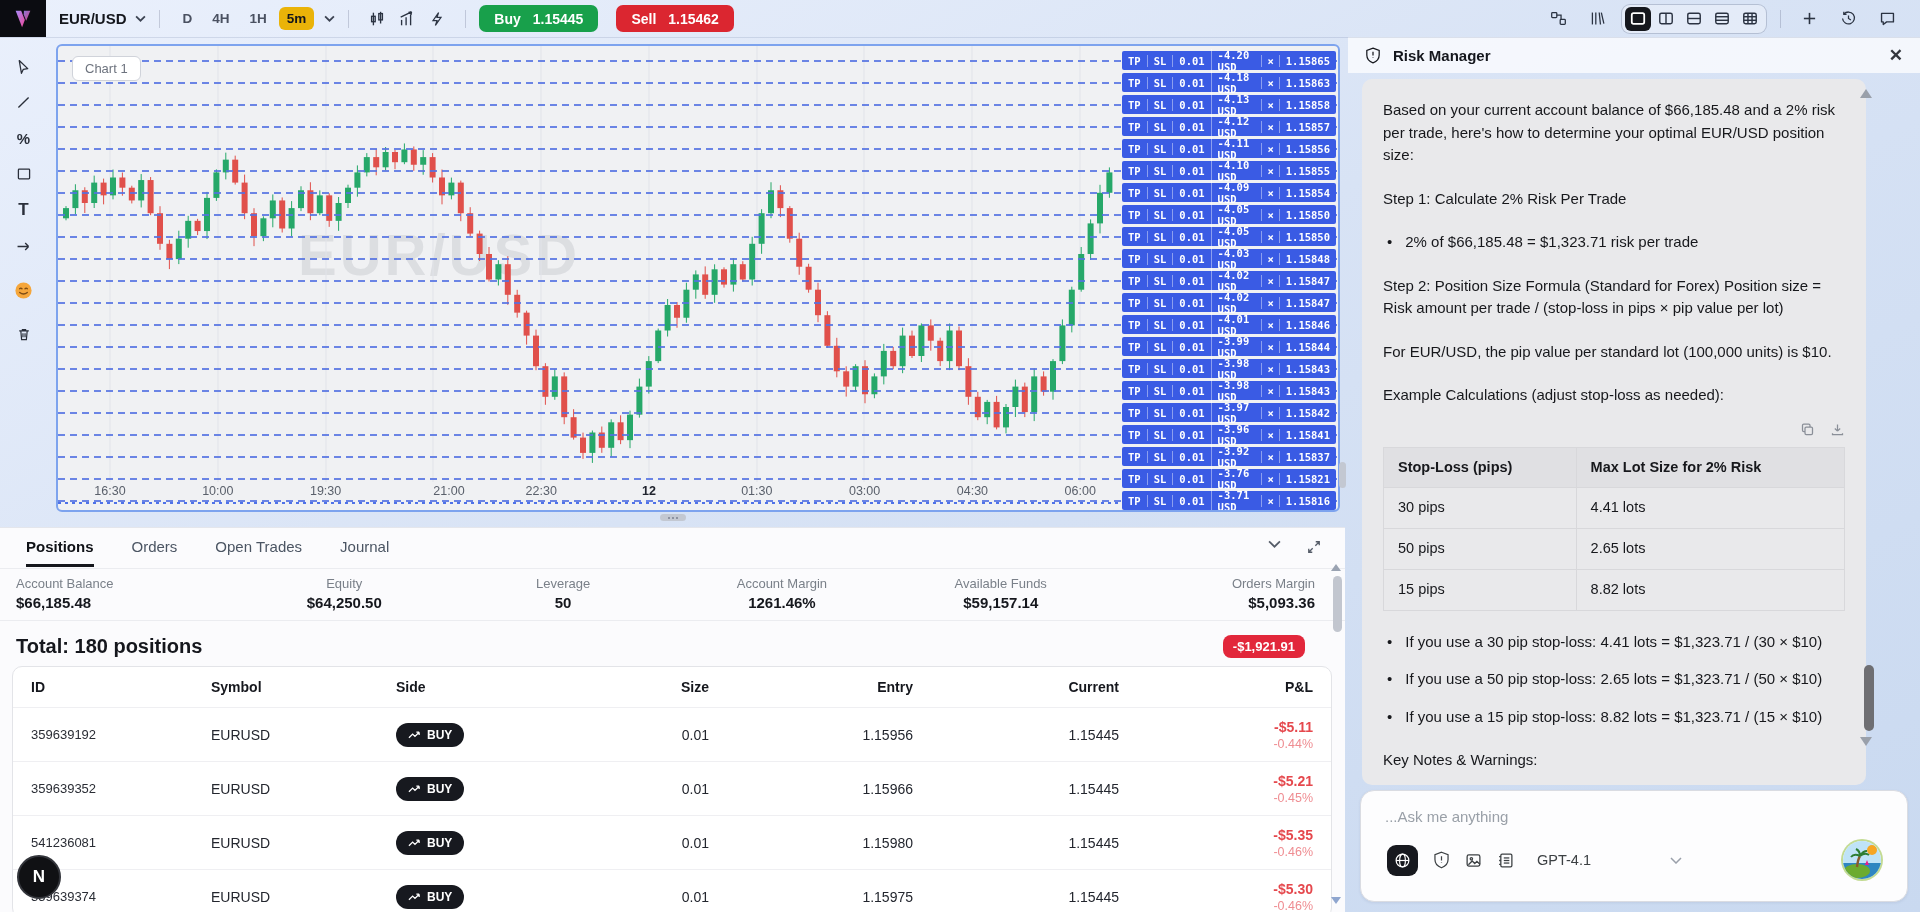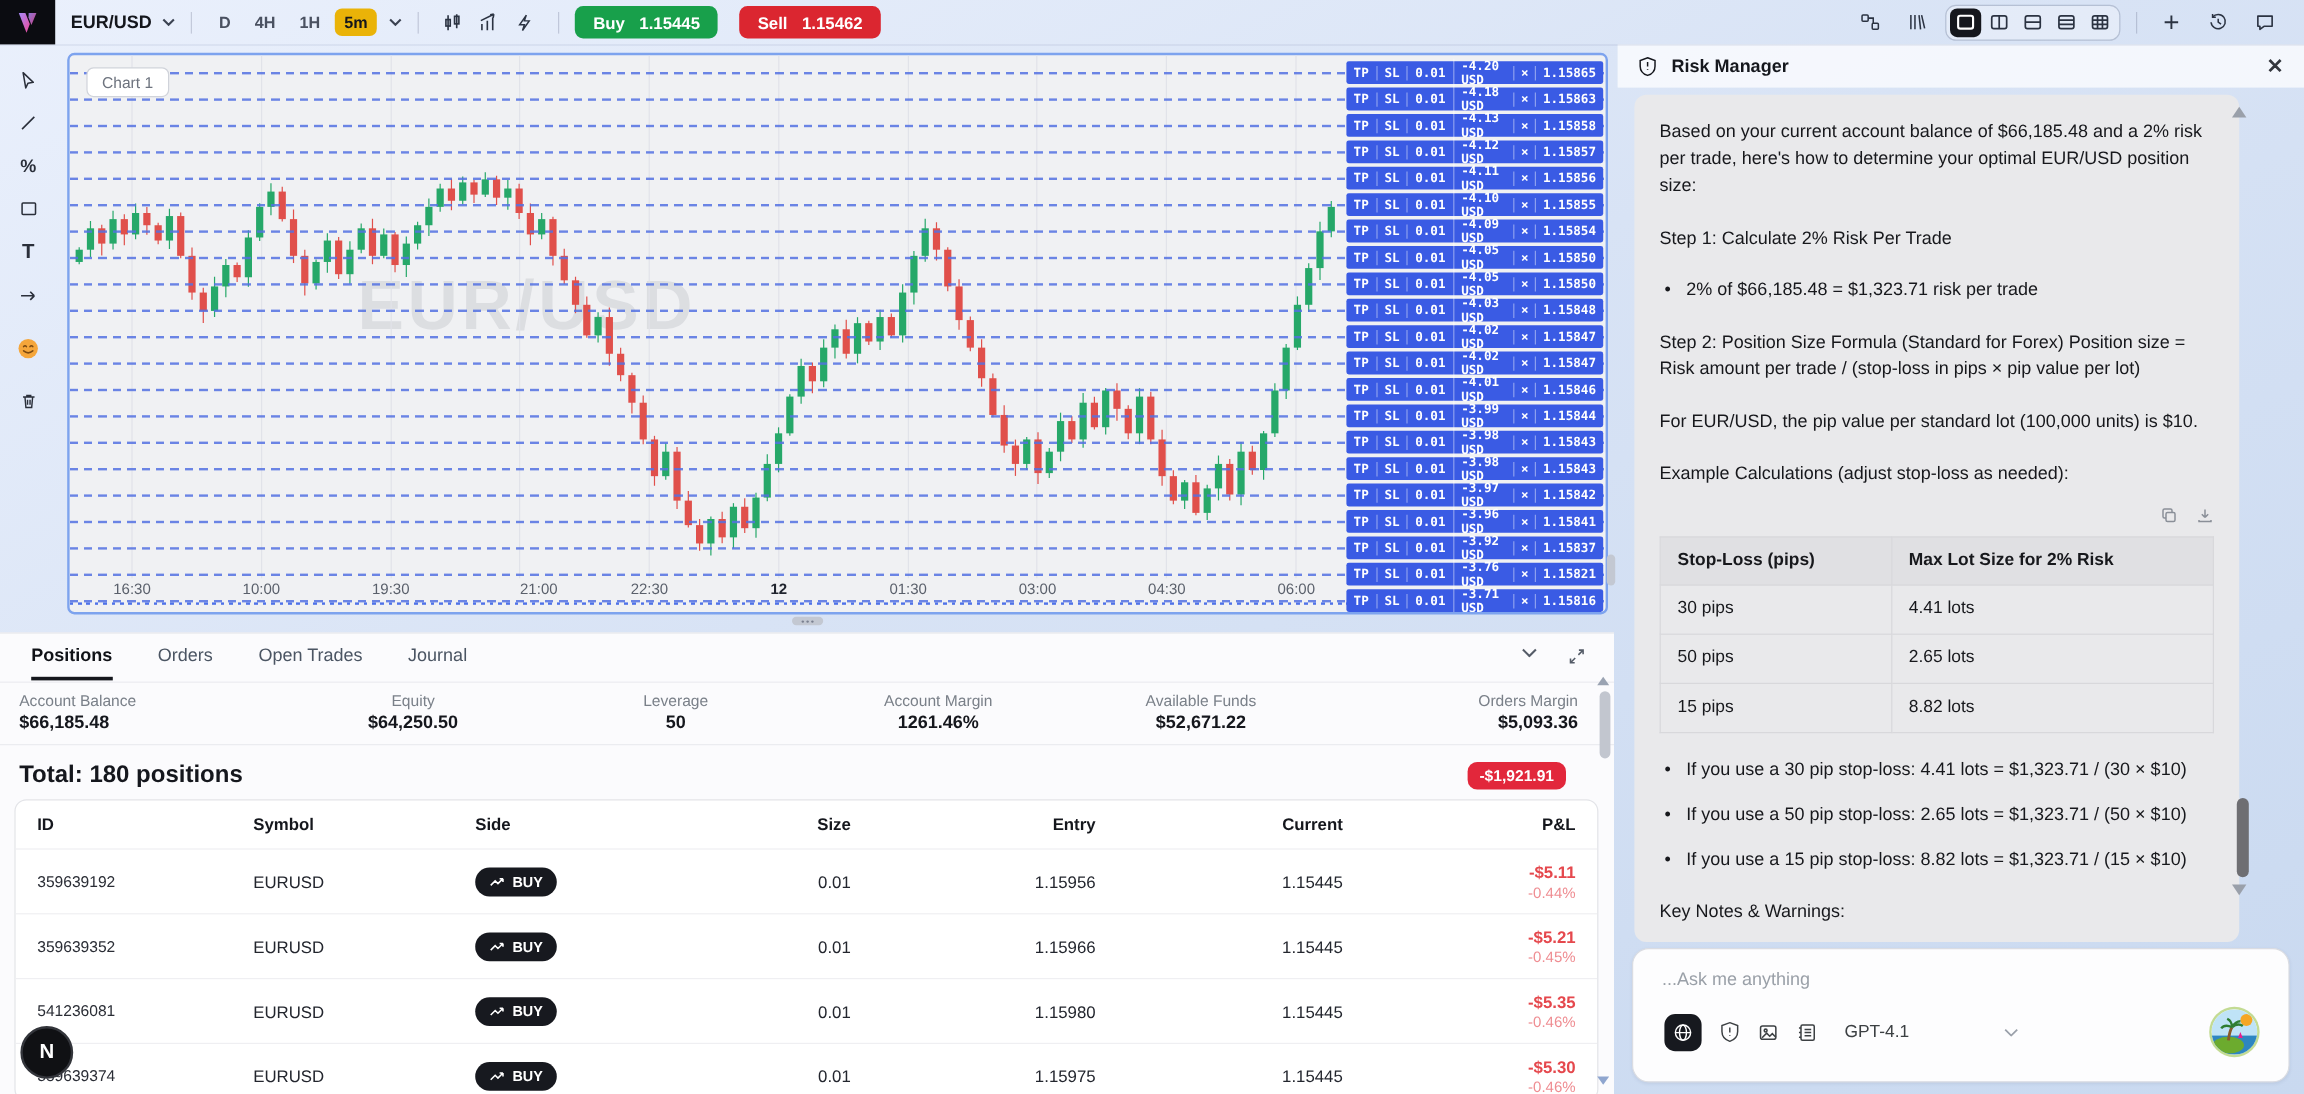--- a/index.html
+++ b/index.html
@@ -793,21 +793,21 @@
       <div class="stat">
         <div class="lb">Leverage</div>
         <div class="vl">50</div>
       </div>
       <div class="stat">
         <div class="lb">Account Margin</div>
         <div class="vl">1261.46%</div>
       </div>
       <div class="stat">
         <div class="lb">Available Funds</div>
-        <div class="vl">$52,671.22</div>
+        <div class="vl">$59,157.14</div>
       </div>
       <div class="stat">
         <div class="lb">Orders Margin</div>
         <div class="vl">$5,093.36</div>
       </div>
     </div>
   <div class="totalrow">
     <span class="totaltext">Total: 180 positions</span>
     <span class="badge">-$1,921.91</span>
   </div>

